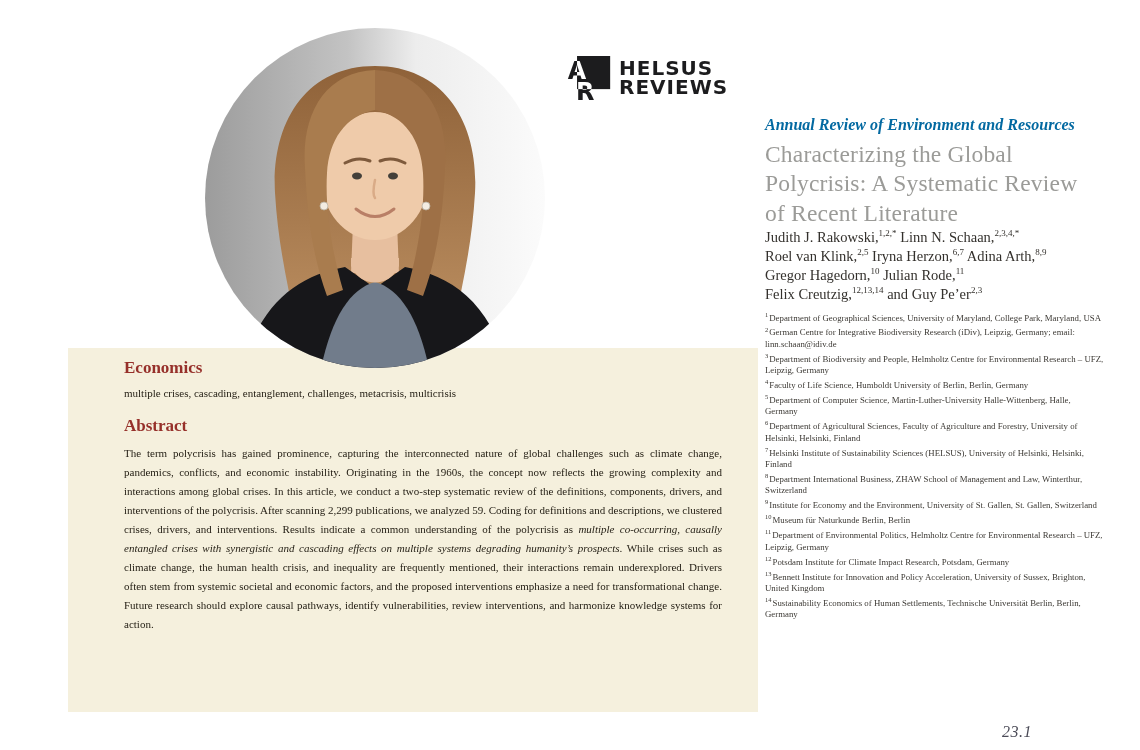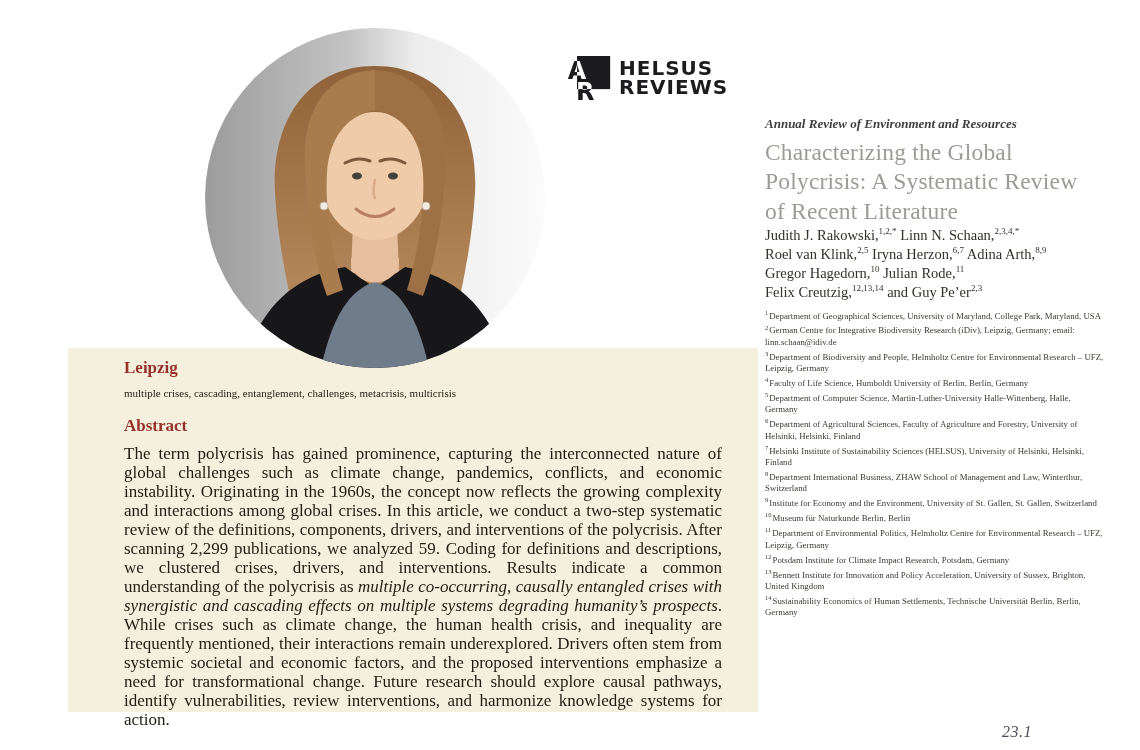--- a/index.html
+++ b/index.html
@@ -66,40 +66,40 @@
     margin: 0;
   }
   .kw-head { margin-top: 4px; }
   .kw-text {
     font-size: 11px;
     color: #211c12;
     margin-top: 9px;
   }
   .ab-head { margin-top: 17px; }
   .ab-text {
-    font-size: 17px;
+    font-size: 11px;
     line-height: 19px;
     text-align: justify;
     color: #211c12;
     margin-top: 8px;
   }
 
   
   .right {
     position: absolute;
     left: 765px;
     top: 116px;
     width: 332px;
     z-index: 2;
   }
   .journal {
-    font-size: 13px;
+    font-size: 16px;
     font-weight: bold;
     font-style: italic;
-    color: #404040;
+    color: #0369a1;
   }
   .title {
     font-size: 23.5px;
     line-height: 1.25;
     color: #9b9b98;
     margin-top: 6px;
     letter-spacing: 0.2px;
   }
   .authors {
     font-size: 14.5px;
@@ -190,21 +190,21 @@
       <rect x="12" y="2" width="36" height="36" fill="#1c1c1e" mask="url(#letterHoles)"></rect>
     </svg>
   </div>
   <div class="wordmark">
     <div>HELSUS</div>
     <div>REVIEWS</div>
   </div>
 </div>
 
 <div class="cream">
-  <div class="sec-head kw-head">Leipzig</div>
+  <div class="sec-head kw-head">Economics</div>
   <div class="kw-text">multiple crises, cascading, entanglement, challenges, metacrisis, multicrisis</div>
   <div class="sec-head ab-head">Abstract</div>
   <div class="ab-text"><span>The term polycrisis has gained prominence, capturing the interconnected nature of global challenges such as climate change, pandemics, conflicts, and economic instability. Originating in the 1960s, the concept now reflects the growing complexity and interactions among global crises. In this article, we conduct a two-step systematic review of the definitions, components, drivers, and interventions of the polycrisis. After scanning 2,299 publications, we analyzed 59. Coding for definitions and descriptions, we clustered crises, drivers, and interventions. Results indicate a common understanding of the polycrisis as </span><em>multiple co-occurring, causally entangled crises with synergistic and cascading effects on multiple systems degrading humanity’s prospects</em><span>. While crises such as climate change, the human health crisis, and inequality are frequently mentioned, their interactions remain underexplored. Drivers often stem from systemic societal and economic factors, and the proposed interventions emphasize a need for transformational change. Future research should explore causal pathways, identify vulnerabilities, review interventions, and harmonize knowledge systems for action.</span></div>
 </div>
 
 <div class="right">
   <div class="journal">Annual Review of Environment and Resources</div>
   <div class="title">
       <div>Characterizing the Global</div>
       <div>Polycrisis: A Systematic Review</div>

